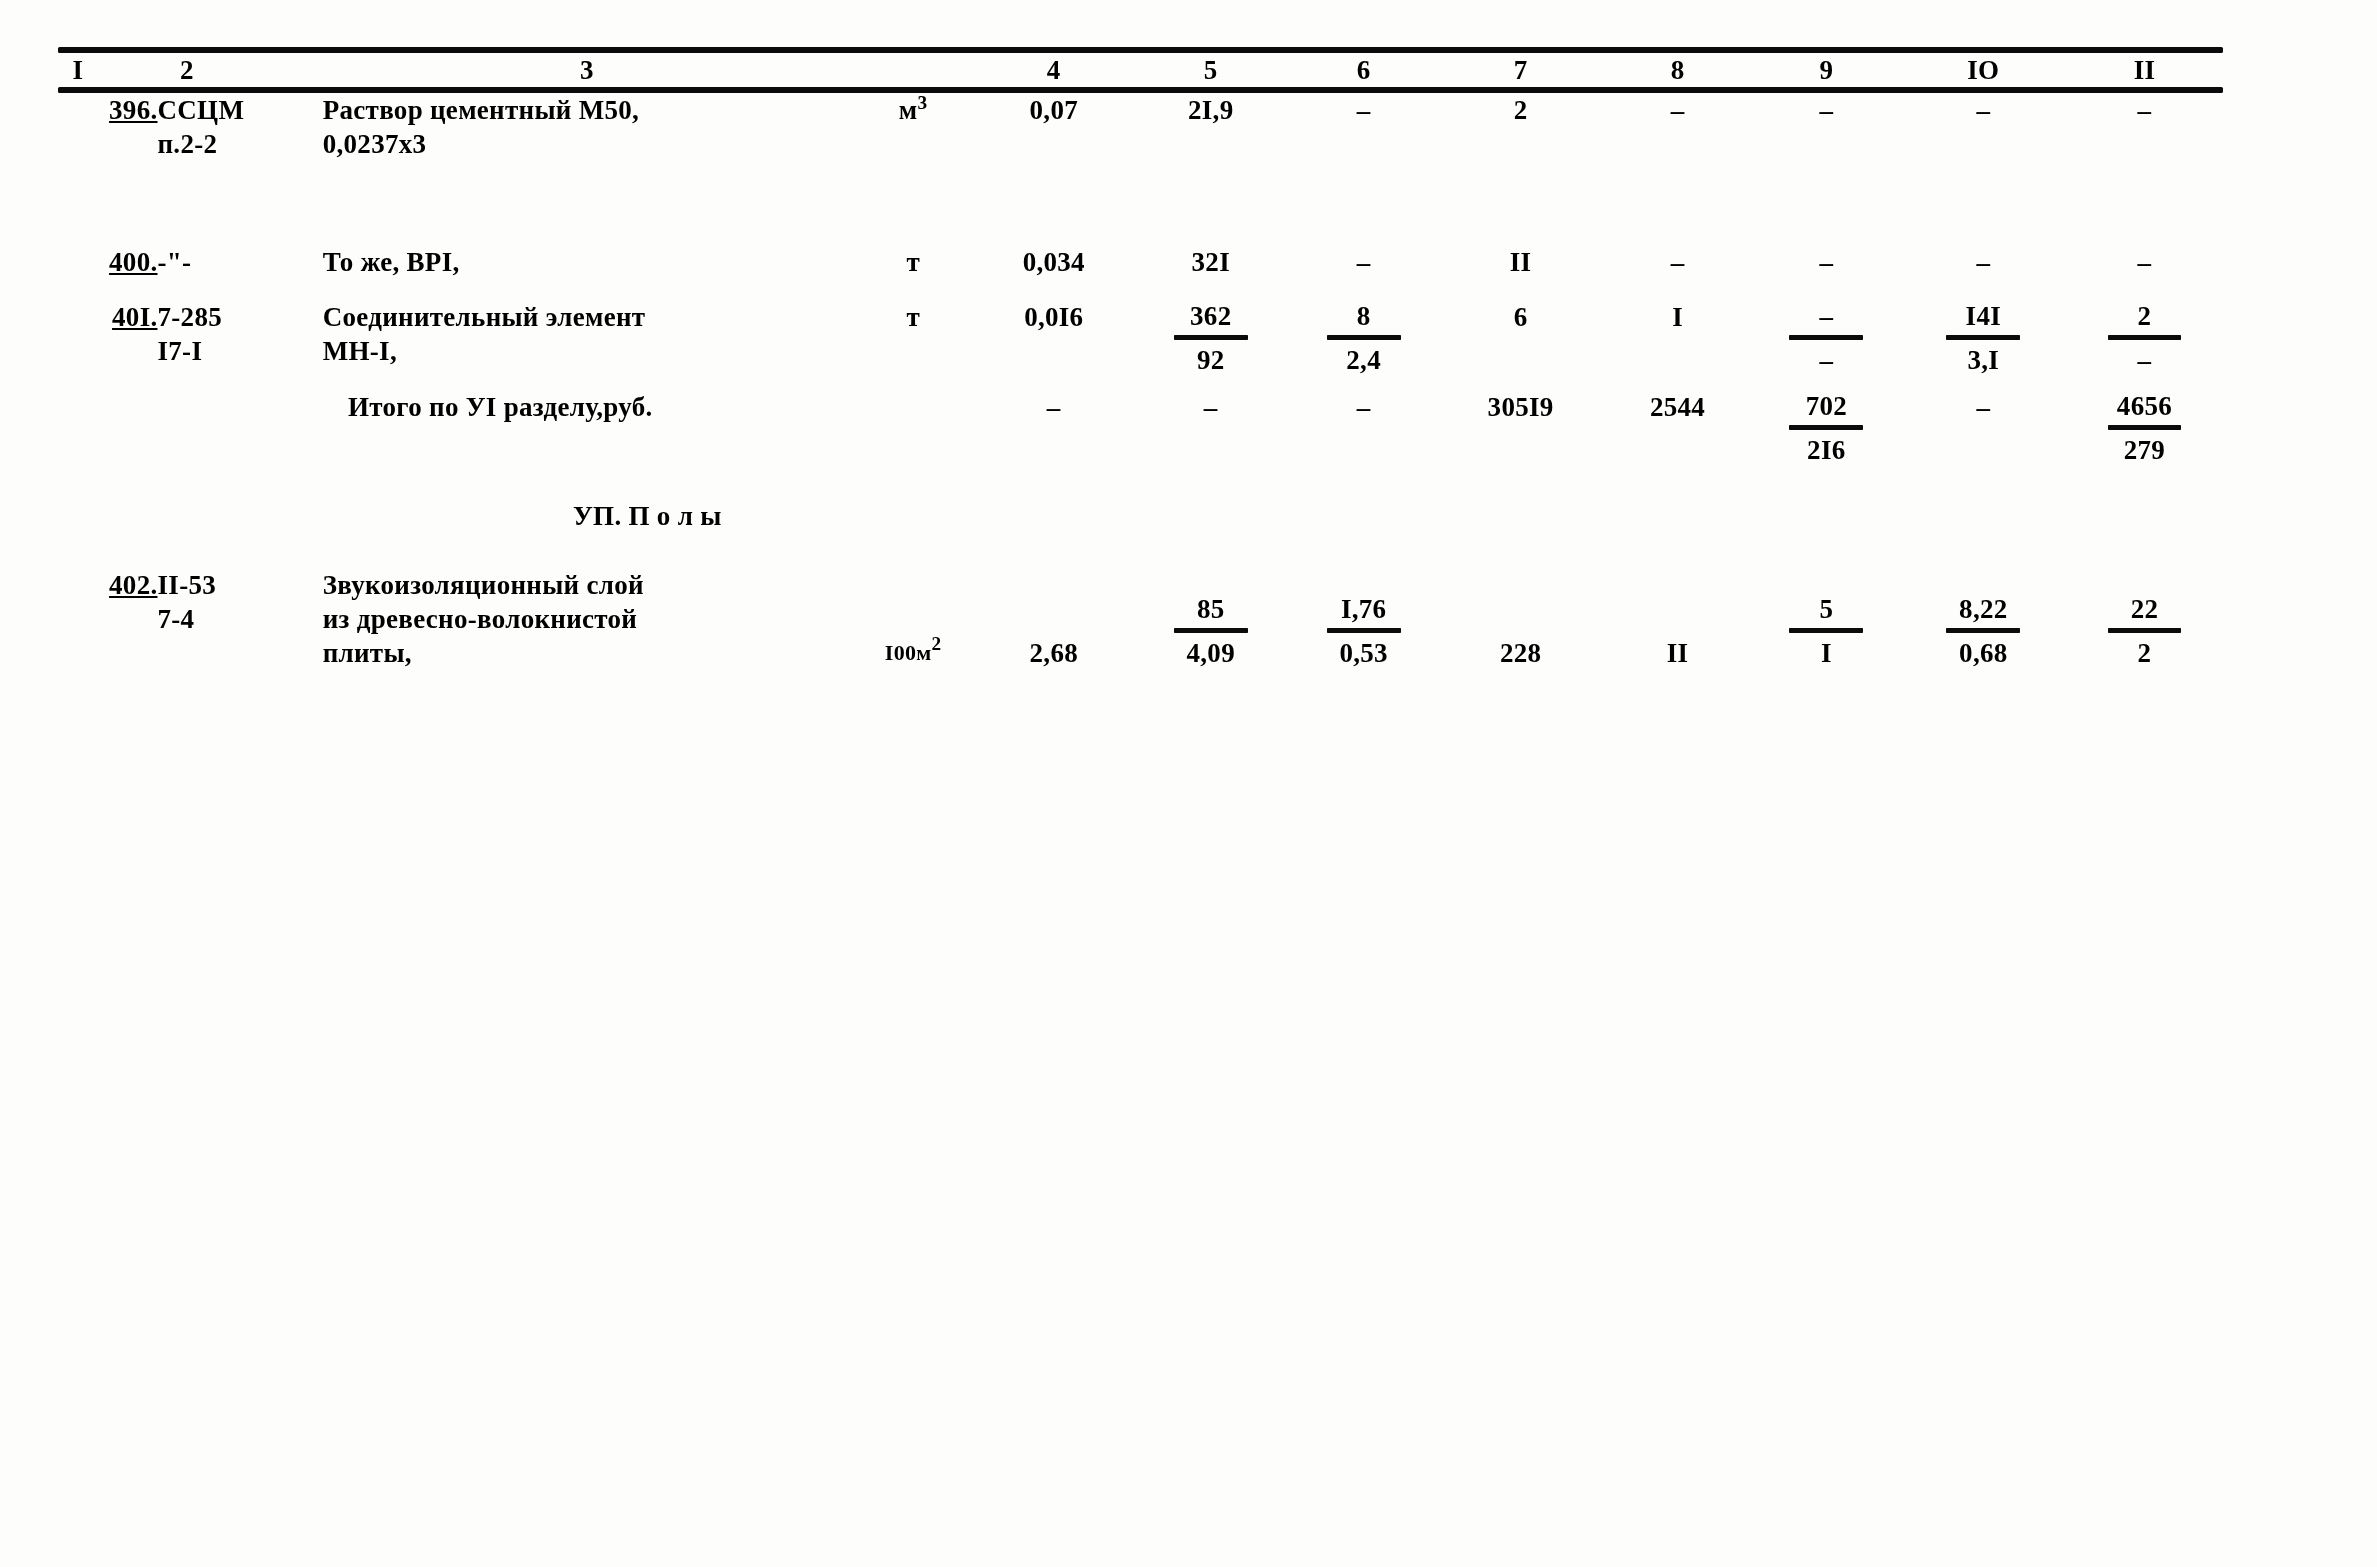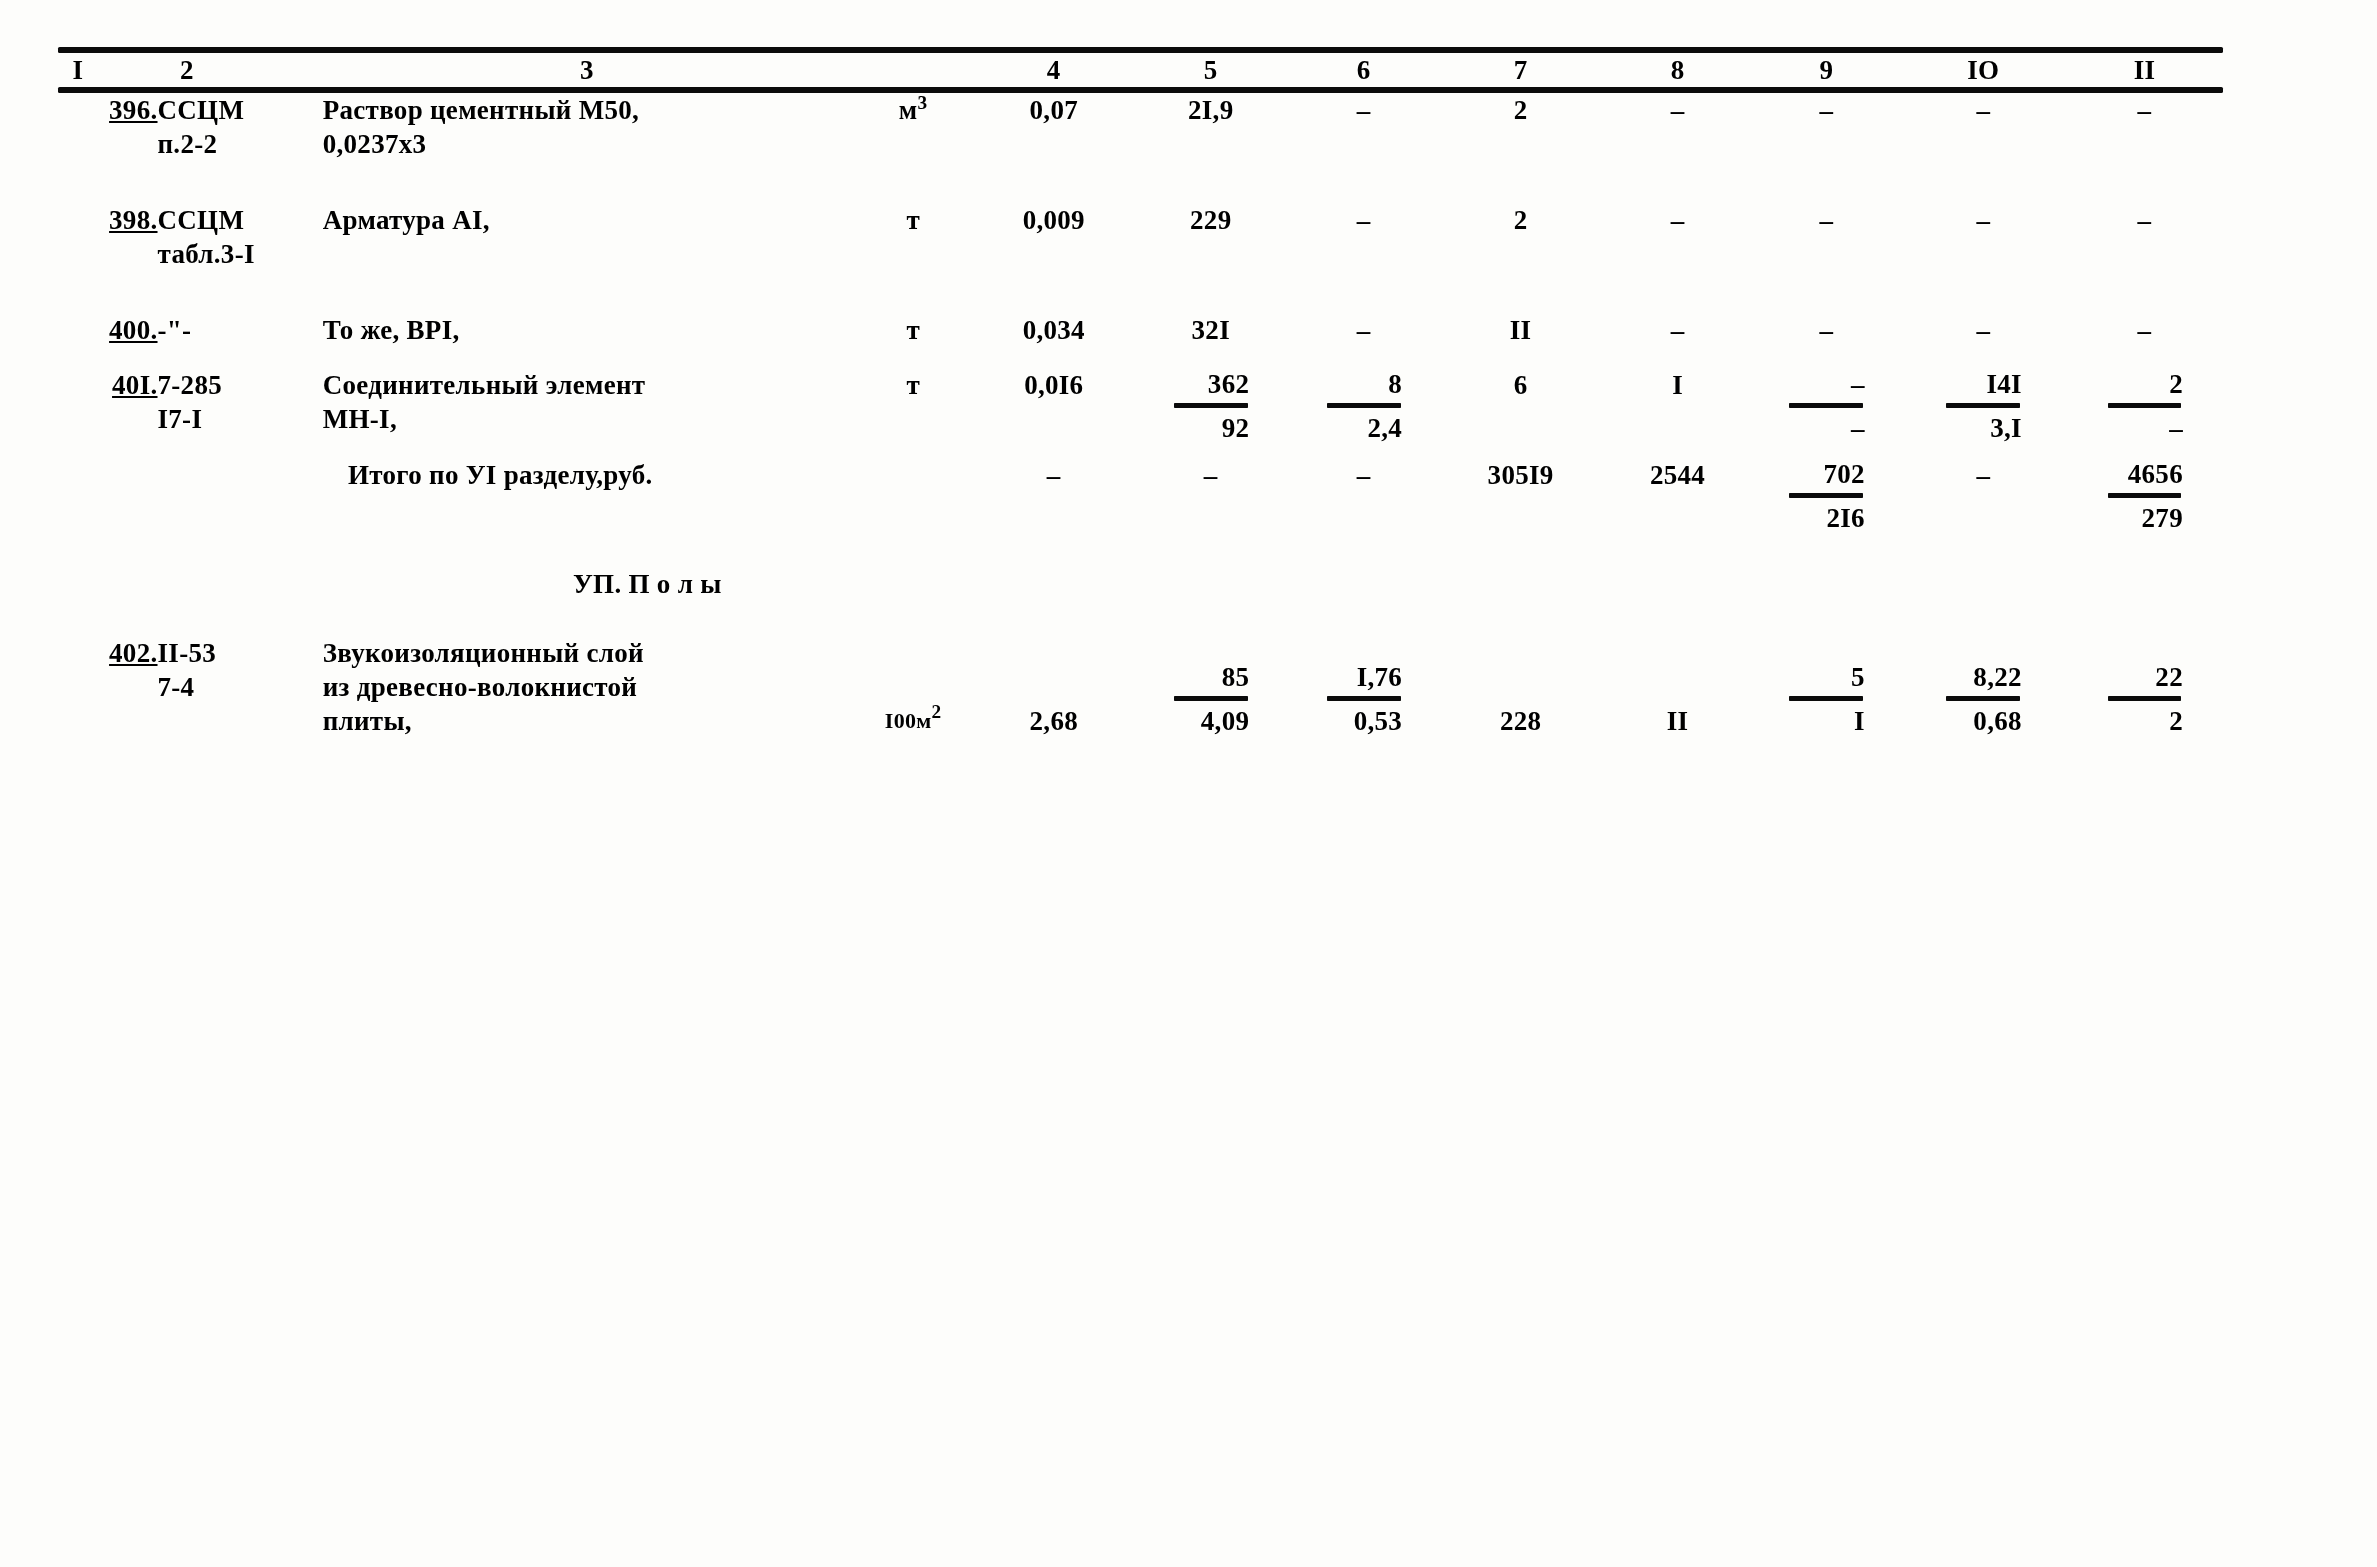--- a/index.html
+++ b/index.html
@@ -80,21 +80,21 @@
   .cell-code  { text-align: left;   padding-left: 11.3px;  white-space: pre-line; }
   .cell-desc  { text-align: left;   padding-left: 13px;  white-space: pre-line; }
   .cell-unit  { text-align: center; white-space: pre; }
   .cell-val   { text-align: center; white-space: pre; }
 
   .spacer-row td { height: 27px; }
 
   
   .frac {
     display: inline-block;
-    text-align: right;
+    text-align: center;
     line-height: 32px;
     min-width: 77px;
   }
   .frac .top { display: block; }
   .frac .bar {
     display: block;
     height: 4.8px;
     background: #0b0b0b;
     margin: 3.2px 1.6px 4px 1.6px;
     border-radius: 0.8px;
@@ -205,35 +205,20 @@
             <td class="cell-val">–</td>
             <td class="cell-val">–</td>
             <td class="cell-val">–</td>
           </tr>
           <tr class="spacer-row">
             <td colspan="12" style="height: 21px;"></td>
           </tr>
           <tr class="spacer-row">
             <td colspan="12" style="height: 21px;"></td>
           </tr>
-          <tr>
-            <td class="cell-num">398.</td>
-            <td class="cell-code">ССЦМ
-табл.3-I</td>
-            <td class="cell-desc">Арматура АI,</td>
-            <td class="cell-unit"><span class="">т</span></td>
-            <td class="cell-val">0,009</td>
-            <td class="cell-val">229</td>
-            <td class="cell-val">–</td>
-            <td class="cell-val">2</td>
-            <td class="cell-val">–</td>
-            <td class="cell-val">–</td>
-            <td class="cell-val">–</td>
-            <td class="cell-val">–</td>
-          </tr>
           <tr class="spacer-row">
             <td colspan="12" style="height: 21px;"></td>
           </tr>
           <tr class="spacer-row">
             <td colspan="12" style="height: 21px;"></td>
           </tr>
           <tr>
             <td class="cell-num">400.</td>
             <td class="cell-code">-"-</td>
             <td class="cell-desc">То же, ВРI,</td>

